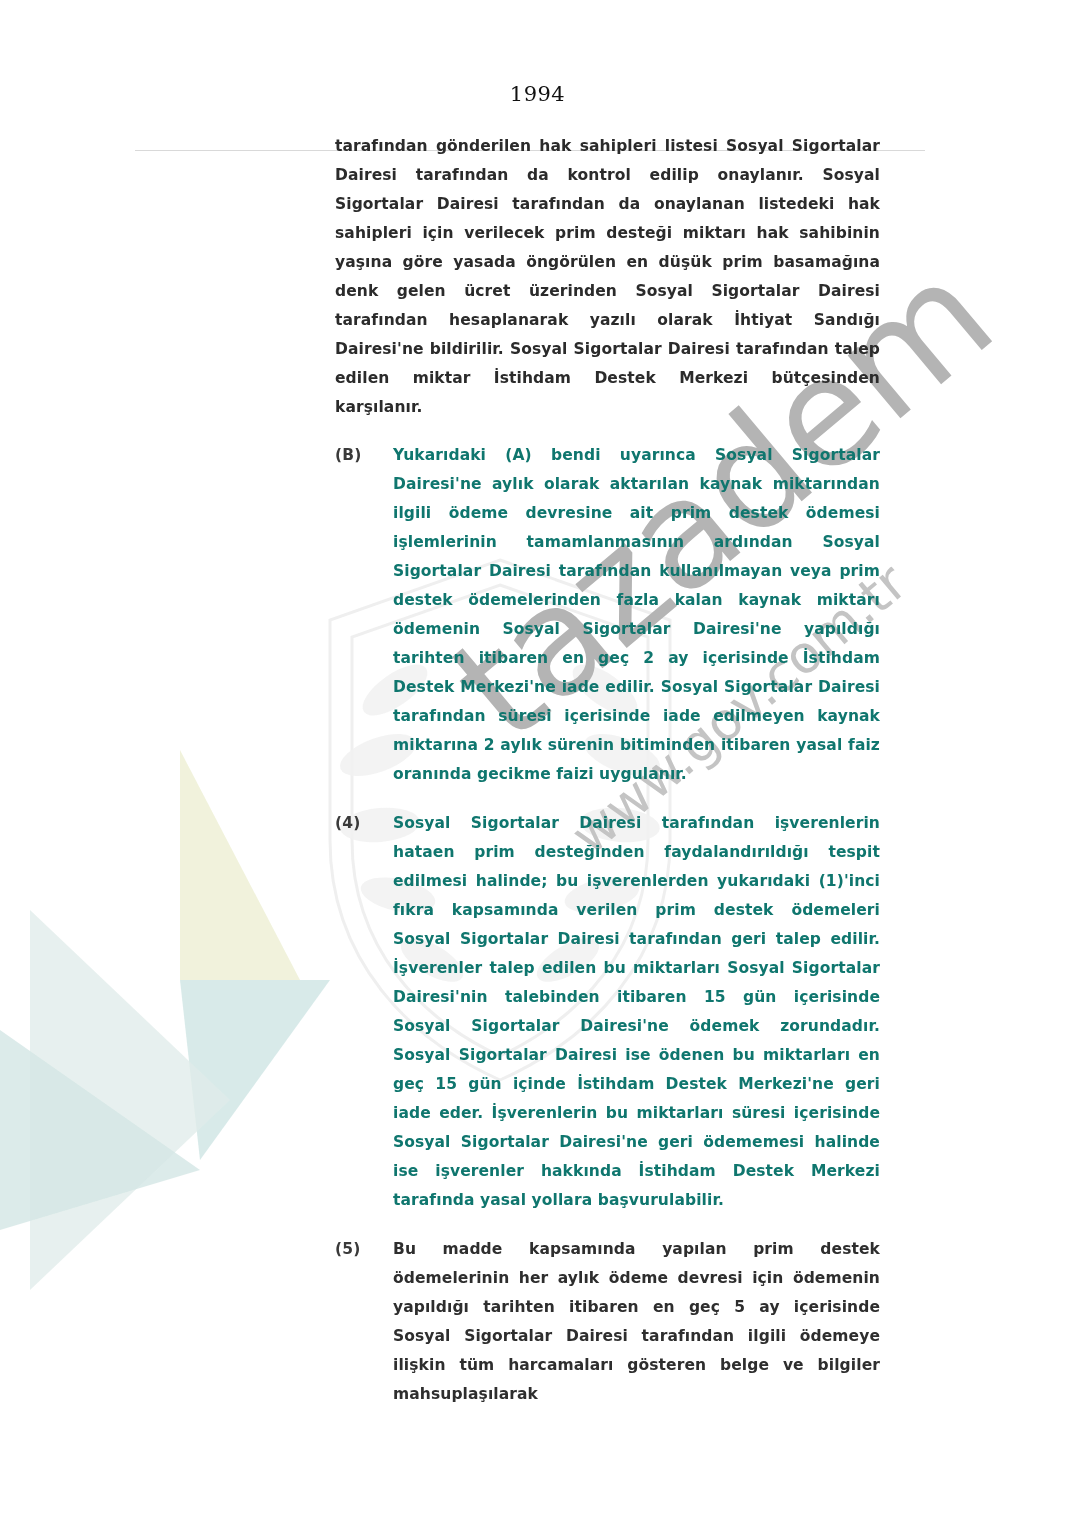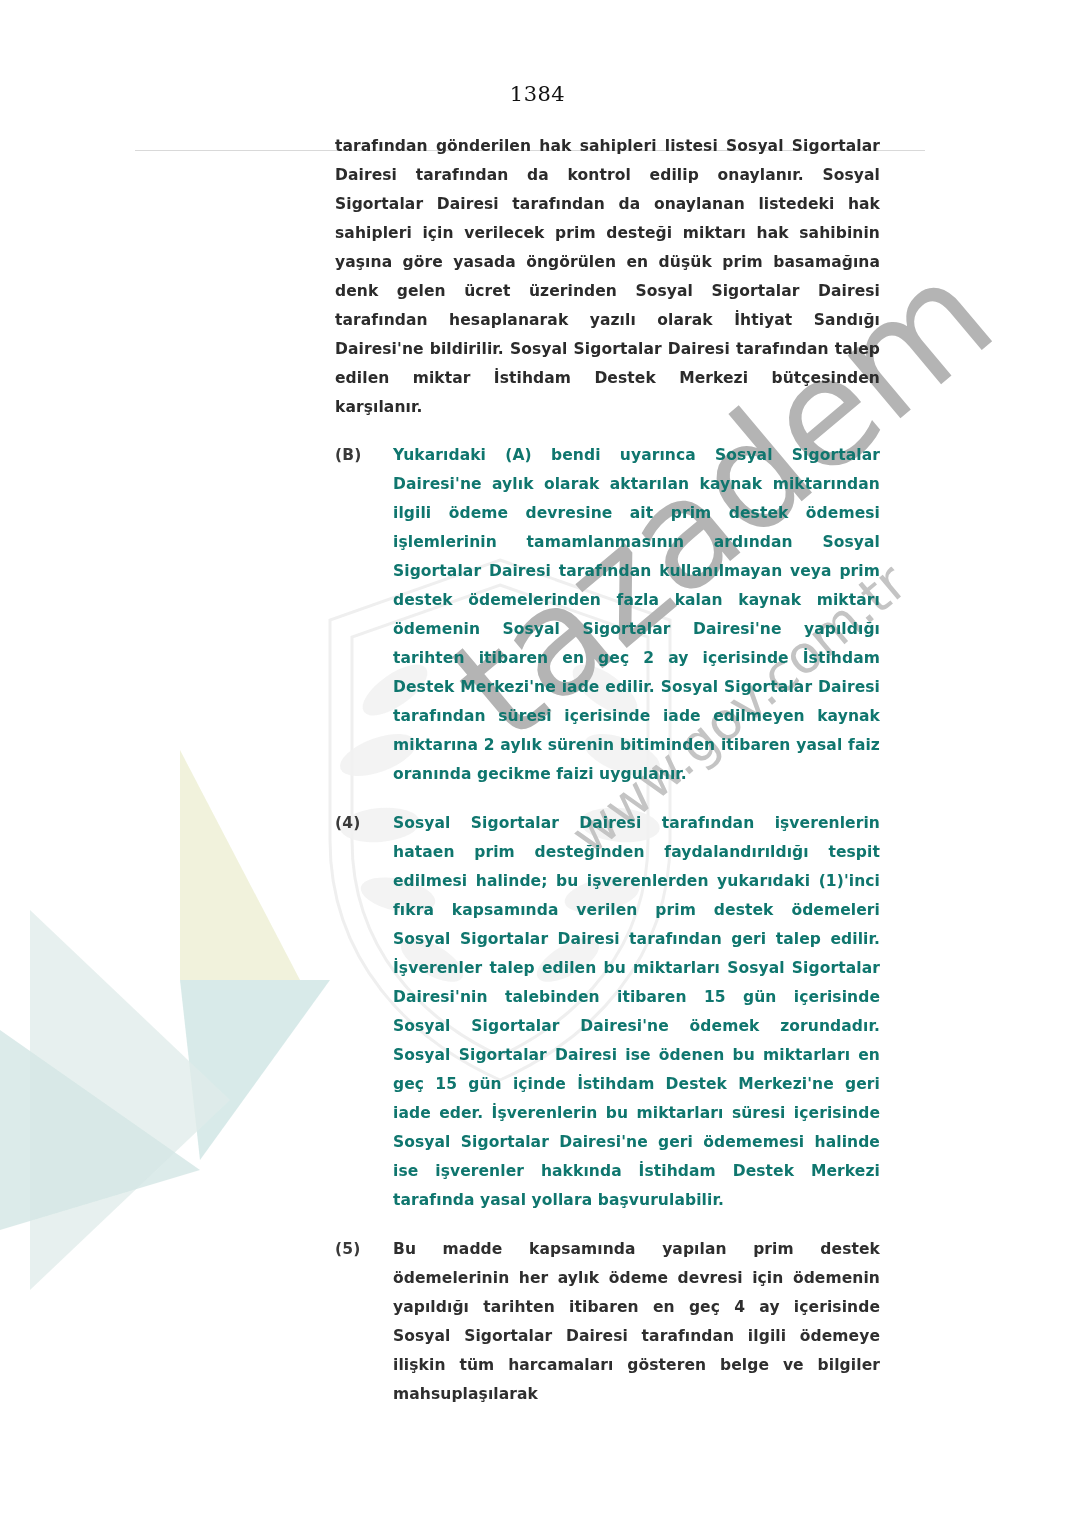--- a/index.html
+++ b/index.html
@@ -171,21 +171,21 @@
     <polygon points="30,180 230,370 30,560" fill="#dce9e7" opacity="0.75"></polygon>
     <polygon points="0,300 200,440 0,500" fill="#cfe3e2" opacity="0.8"></polygon>
   </svg>
 
   <div class="wm-text wm-text-main">tazadem</div>
   <div class="wm-text wm-text-sub">www.gov.com.tr</div>
 </div>
 
 <div class="page">
 
-  <div class="page-number">1384</div>
+  <div class="page-number">1994</div>
 
   <div class="rule"></div>
 
   <div class="content">
 
     <div class="para continuation">
       <div class="body-text tone-a">tarafından gönderilen hak sahipleri listesi Sosyal Sigortalar Dairesi tarafından da kontrol edilip onaylanır. Sosyal Sigortalar Dairesi tarafından da onaylanan listedeki hak sahipleri için verilecek prim desteği miktarı hak sahibinin yaşına göre yasada öngörülen en düşük prim basamağına denk gelen ücret üzerinden Sosyal Sigortalar Dairesi tarafından hesaplanarak yazılı olarak İhtiyat Sandığı Dairesi'ne bildirilir. Sosyal Sigortalar Dairesi tarafından talep edilen miktar İstihdam Destek Merkezi bütçesinden karşılanır.</div>
     </div>
 
     <div class="para">
@@ -193,17 +193,17 @@
       <div class="body-text tone-b">Yukarıdaki (A) bendi uyarınca Sosyal Sigortalar Dairesi'ne aylık olarak aktarılan kaynak miktarından ilgili ödeme devresine ait prim destek ödemesi işlemlerinin tamamlanmasının ardından Sosyal Sigortalar Dairesi tarafından kullanılmayan veya prim destek ödemelerinden fazla kalan kaynak miktarı ödemenin Sosyal Sigortalar Dairesi'ne yapıldığı tarihten itibaren en geç 2 ay içerisinde İstihdam Destek Merkezi'ne iade edilir. Sosyal Sigortalar Dairesi tarafından süresi içerisinde iade edilmeyen kaynak miktarına 2 aylık sürenin bitiminden itibaren yasal faiz oranında gecikme faizi uygulanır.</div>
     </div>
 
     <div class="para">
       <div class="marker">(4)</div>
       <div class="body-text tone-b">Sosyal Sigortalar Dairesi tarafından işverenlerin hataen prim desteğinden faydalandırıldığı tespit edilmesi halinde; bu işverenlerden yukarıdaki (1)'inci fıkra kapsamında verilen prim destek ödemeleri Sosyal Sigortalar Dairesi tarafından geri talep edilir. İşverenler talep edilen bu miktarları Sosyal Sigortalar Dairesi'nin talebinden itibaren 15 gün içerisinde Sosyal Sigortalar Dairesi'ne ödemek zorundadır. Sosyal Sigortalar Dairesi ise ödenen bu miktarları en geç 15 gün içinde İstihdam Destek Merkezi'ne geri iade eder. İşverenlerin bu miktarları süresi içerisinde Sosyal Sigortalar Dairesi'ne geri ödememesi halinde ise işverenler hakkında İstihdam Destek Merkezi tarafında yasal yollara başvurulabilir.</div>
     </div>
 
     <div class="para">
       <div class="marker">(5)</div>
-      <div class="body-text tone-a">Bu madde kapsamında yapılan prim destek ödemelerinin her aylık ödeme devresi için ödemenin yapıldığı tarihten itibaren en geç 4 ay içerisinde Sosyal Sigortalar Dairesi tarafından ilgili ödemeye ilişkin tüm harcamaları gösteren belge ve bilgiler mahsuplaşılarak</div>
+      <div class="body-text tone-a">Bu madde kapsamında yapılan prim destek ödemelerinin her aylık ödeme devresi için ödemenin yapıldığı tarihten itibaren en geç 5 ay içerisinde Sosyal Sigortalar Dairesi tarafından ilgili ödemeye ilişkin tüm harcamaları gösteren belge ve bilgiler mahsuplaşılarak</div>
     </div>
 
   </div>
 </div>
 
 </body></html>

